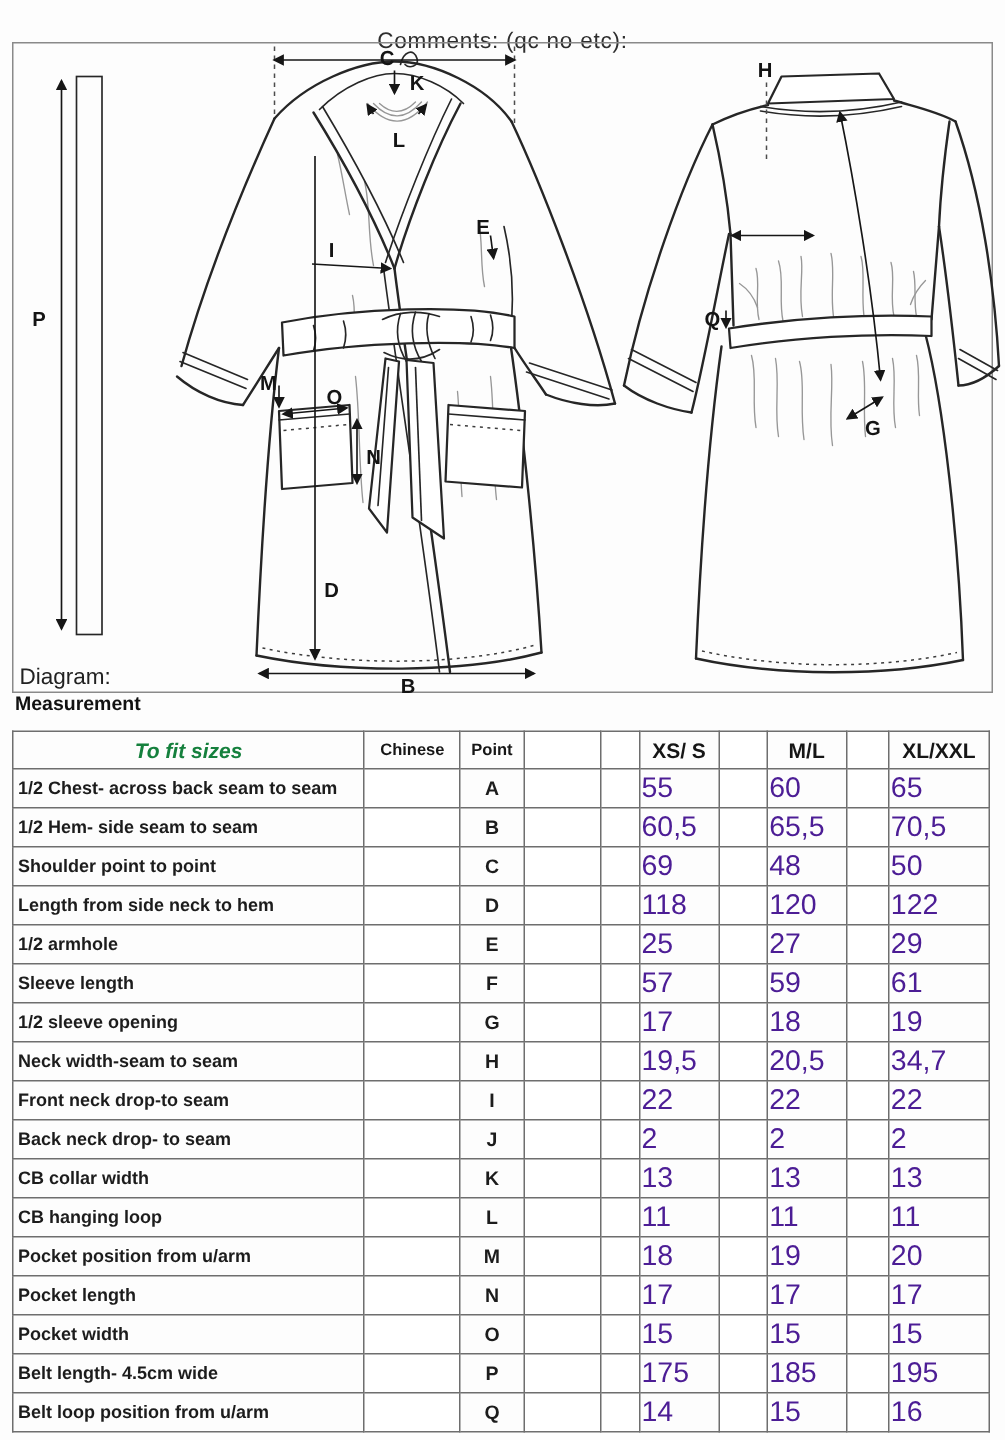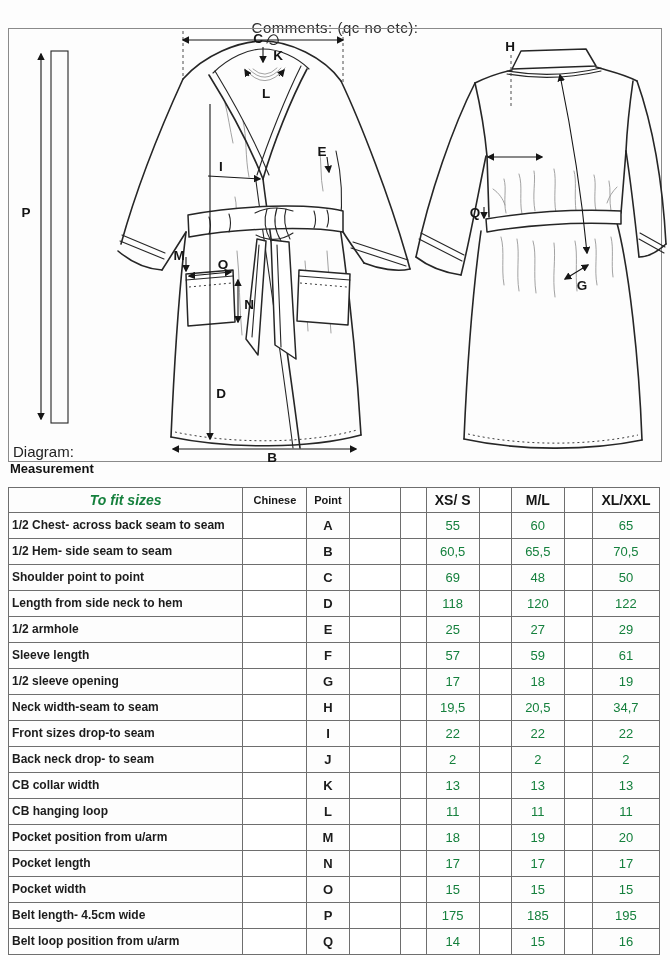--- a/index.html
+++ b/index.html
@@ -15,21 +15,21 @@
   table.meas{position:absolute;left:8px;top:487px;width:652px;border-collapse:collapse;
              table-layout:fixed;}
   table.meas th,table.meas td{border:1px solid #6e6e6e;overflow:hidden;}
   table.meas th{height:22px;}
   table.meas td{height:23px;vertical-align:middle;}
   .h-fit{font-size:14px;font-style:italic;font-weight:bold;text-align:center;color:#15803d;}
   .h-small{font-size:11px;font-weight:bold;text-align:center;color:#161616;}
   .h-size{font-size:14px;font-weight:bold;text-align:center;color:#161616;}
   .c-label{font-size:12px;font-weight:bold;color:#1c1c1c;padding:1px 3px;line-height:1.25;}
   .c-point{font-size:13px;font-weight:bold;text-align:center;color:#1c1c1c;}
-  .c-val{font-size:13px;color:#15803d;text-align:center;}
+  .c-val{font-size:19px;color:#4c1d95;text-align:left;}
   .c-blank{background:#fff;}
   
   .ol{fill:none;stroke:#262626;stroke-width:1.6;stroke-linecap:round;stroke-linejoin:round;}
   .ol2{fill:none;stroke:#262626;stroke-width:1.1;stroke-linecap:round;}
   .olw{fill:#fff;stroke:#262626;stroke-width:1.5;stroke-linejoin:round;}
   .sq{fill:none;stroke:#979797;stroke-width:.9;stroke-linecap:round;}
   .meas-line{fill:none;stroke:#161616;stroke-width:1.1;}
   .dashg{fill:none;stroke:#4d4d4d;stroke-width:1;stroke-dasharray:3 3;}
   .stitch{fill:none;stroke:#3c3c3c;stroke-width:1;stroke-dasharray:2 3;}
   .ptlbl{font-family:"Liberation Sans",sans-serif;font-size:13.5px;font-weight:bold;
@@ -338,21 +338,21 @@
           <td class="c-point">H</td>
           <td class="c-blank"></td>
           <td class="c-blank"></td>
           <td class="c-val">19,5</td>
           <td class="c-blank"></td>
           <td class="c-val">20,5</td>
           <td class="c-blank"></td>
           <td class="c-val">34,7</td>
         </tr>
         <tr>
-          <td class="c-label">Front sizes drop-to seam</td>
+          <td class="c-label">Front neck drop-to seam</td>
           <td class="c-blank"></td>
           <td class="c-point">I</td>
           <td class="c-blank"></td>
           <td class="c-blank"></td>
           <td class="c-val">22</td>
           <td class="c-blank"></td>
           <td class="c-val">22</td>
           <td class="c-blank"></td>
           <td class="c-val">22</td>
         </tr>

